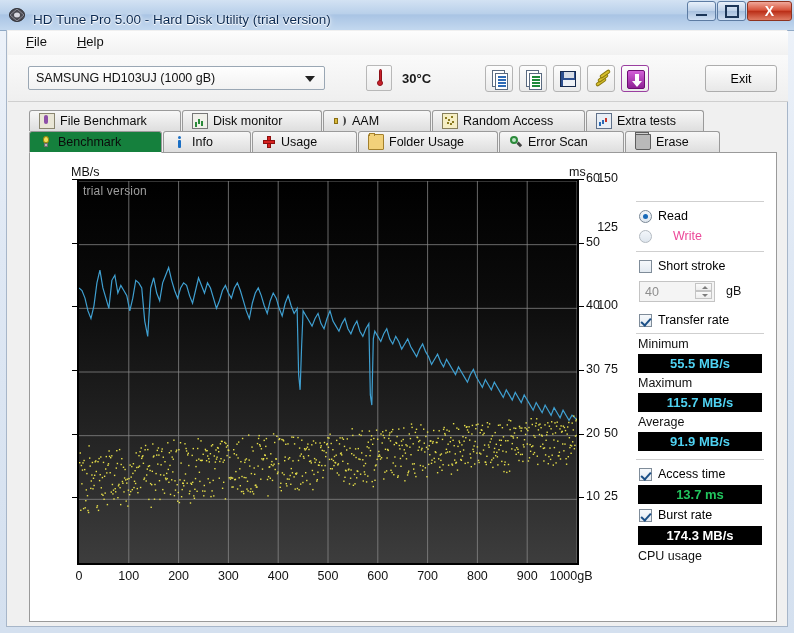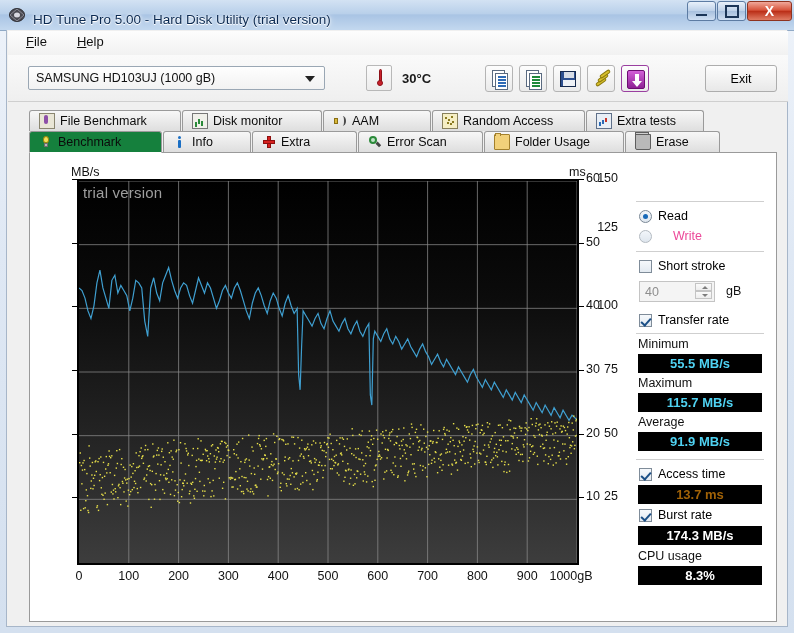--- a/index.html
+++ b/index.html
@@ -160,21 +160,21 @@
   .yl-left{position:absolute;left:33px;top:4px;font-size:12.5px;color:#111;}
   .yl-right{position:absolute;left:531px;top:4px;font-size:12.5px;color:#111;}
   .plot{
     position:absolute;left:41px;top:18px;width:498px;height:382px;
     background:linear-gradient(to bottom,#000000 0%,#0b0b0b 30%,#262626 70%,#3d3d3d 100%);
     border-top:2px solid #000;border-bottom:2px solid #000;
     box-sizing:content-box;overflow:hidden;
   }
   .plot svg{position:absolute;left:0;top:0;}
   .watermark{
-    position:absolute;left:4px;top:3px;font-size:15px;color:#9e9e9e;letter-spacing:0.2px;
+    position:absolute;left:4px;top:3px;font-size:12px;color:#9e9e9e;letter-spacing:0.2px;
   }
   .axis-left-line{position:absolute;left:39px;top:18px;width:2px;height:386px;background:#000;}
   .axis-right-line{position:absolute;left:539px;top:18px;width:2px;height:386px;background:#000;}
   .tick-l{position:absolute;right:0;font-size:12.5px;color:#111;text-align:right;width:30px;}
   .tick-r{position:absolute;left:0;font-size:12.5px;color:#111;width:34px;}
   .tickmark-l{position:absolute;width:5px;height:1px;background:#000;left:34px;}
   .tickmark-r{position:absolute;width:5px;height:1px;background:#000;left:541px;}
   .xtick{position:absolute;top:408px;font-size:12.5px;color:#111;transform:translateX(-50%);white-space:nowrap;}
   
   .side{position:absolute;left:600px;top:4px;width:142px;height:460px;}
@@ -217,21 +217,21 @@
   .spin-btns .up:before{border-bottom:3px solid #7d7d7d;}
   .spin-btns .dn:before{border-top:3px solid #7d7d7d;}
   .gb-label{position:absolute;left:96px;font-size:12.5px;color:#111;}
   .stat-label{position:absolute;left:8px;font-size:12.5px;color:#111;}
   .stat-box{
     position:absolute;left:8px;width:124px;height:19px;background:#000;
     display:flex;align-items:center;justify-content:center;
     font-size:13px;font-weight:bold;box-sizing:border-box;
   }
   .v-cyan{color:#4fd2f2;}
-  .v-yellow{color:#a16207;}
+  .v-yellow{color:#22c55e;}
   .v-white{color:#ffffff;}
 </style>
 </head>
 <body>
 
 <div id="app">
 
   <div class="titlebar">
     <div class="tb-icon">
       <svg width="18" height="18" viewBox="0 0 18 18">
@@ -325,29 +325,29 @@
       <div class="tab active" style="width:133px">
         <span class="ti i-bulb"></span>
         <span>Benchmark</span>
       </div>
       <div class="tab" style="width:88px">
         <span class="ti i-info"></span>
         <span>Info</span>
       </div>
       <div class="tab" style="width:105px">
         <span class="ti i-health"></span>
-        <span>Extra</span>
+        <span>Usage</span>
+      </div>
+      <div class="tab" style="width:140px">
+        <span class="ti i-folder"></span>
+        <span>Folder Usage</span>
       </div>
       <div class="tab" style="width:125px">
         <span class="ti i-scan"></span>
         <span>Error Scan</span>
-      </div>
-      <div class="tab" style="width:140px">
-        <span class="ti i-folder"></span>
-        <span>Folder Usage</span>
       </div>
       <div class="tab" style="width:95px">
         <span class="ti i-erase"></span>
         <span>Erase</span>
       </div>
     </div>
 
     <div class="content">
 
       <div class="chartwrap">
@@ -1386,20 +1386,17 @@
 
         <div class="cb-row" style="top:351px">
           <span class="cb on"></span>
           <span>Burst rate</span>
         </div>
         <div class="stat-box" style="top:369px">
           <span class="v-white">174.3 MB/s</span>
         </div>
 
         <div class="stat-label" style="top:392px">CPU usage</div>
-        <div class="stat-box" style="top:409px">
-          <span class="v-white">8.3%</span>
-        </div>
       </div>
 
     </div>
   </div>
 </div>
 
 </body></html>

